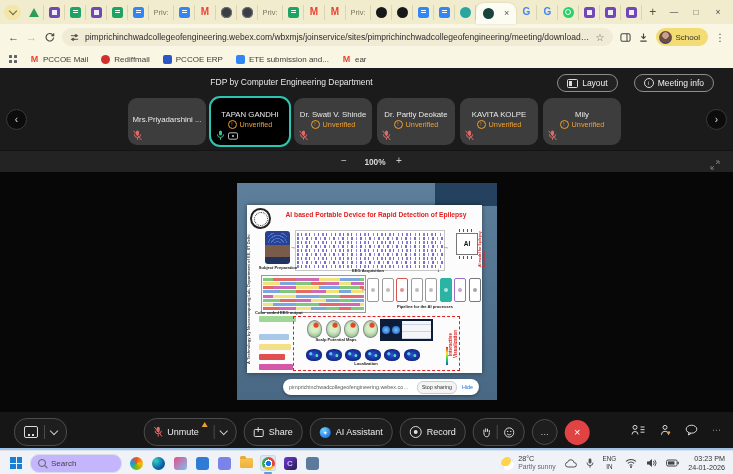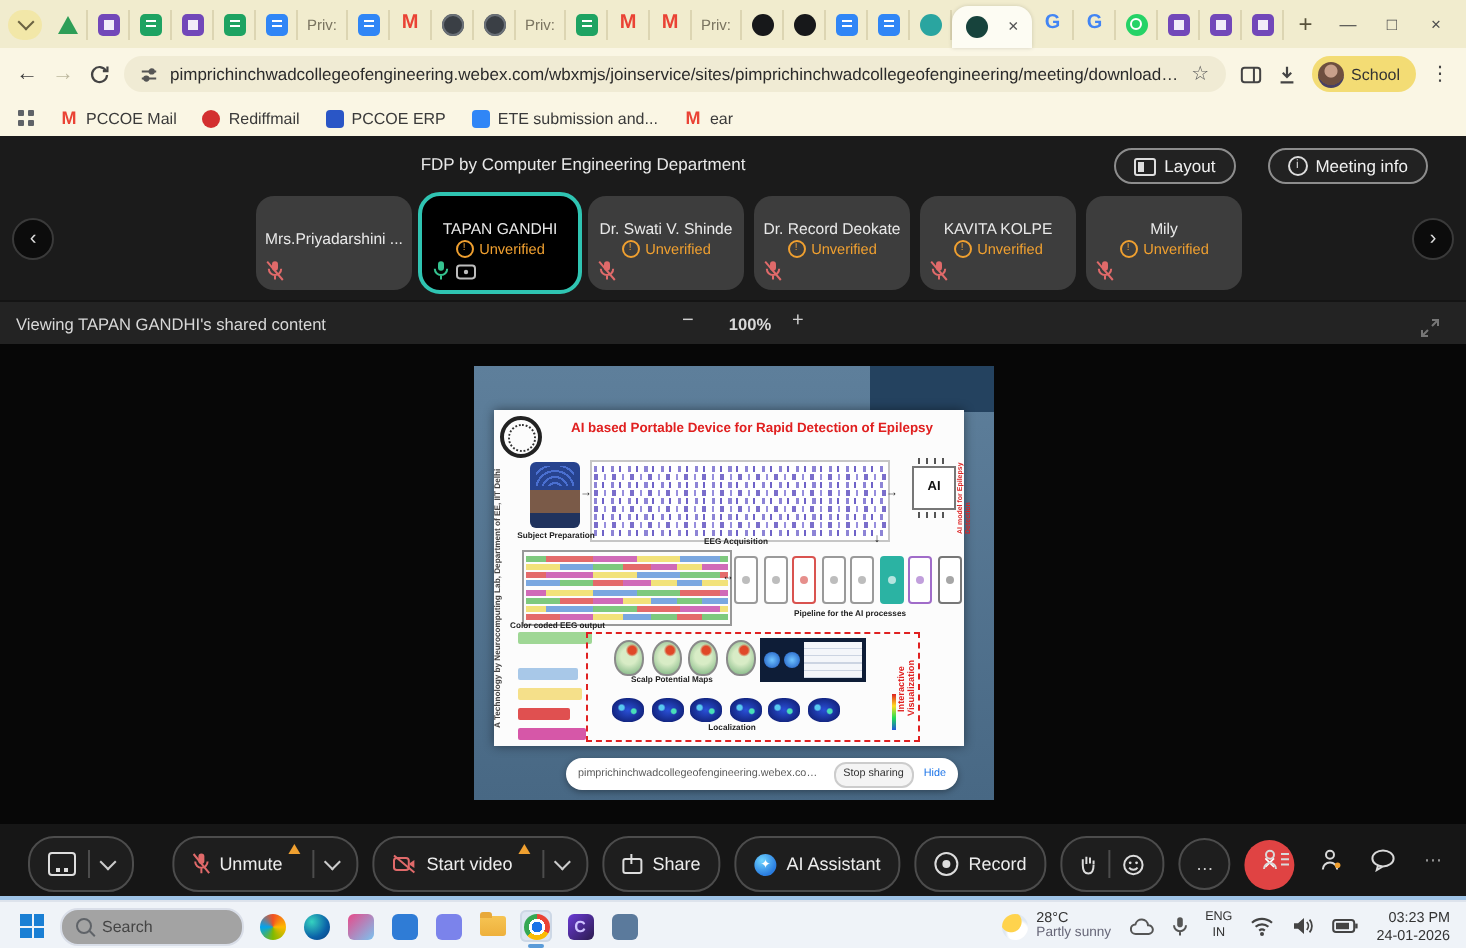--- a/index.html
+++ b/index.html
@@ -152,21 +152,21 @@
   .shr{width:10px;height:10px;position:relative}
   .shr::before{content:"";position:absolute;left:0;right:0;bottom:0;height:6.5px;border:1.2px solid #ddd;border-radius:1.5px}
   .shr::after{content:"";position:absolute;left:4px;top:0;width:1.4px;height:5px;background:#ddd}
 
   #shareline{position:absolute;top:448px;left:0;right:0;height:2px;background:#9ec3e6}
 
   
   #taskbar{position:absolute;top:450px;left:0;right:0;height:24px;background:#eff3f8;border-top:1px solid #dde3ec;display:flex;align-items:center;padding:0 6px}
   .winlogo{display:grid;grid-template-columns:5.5px 5.5px;grid-gap:1px;margin:0 8px 0 4px}
   .winlogo i{width:5.5px;height:5.5px;background:#1a7fd4}
-  .searchpill{width:76px;height:17px;border-radius:9px;background:#a3a3a3;border:1px solid #d9dee8;display:flex;align-items:center;gap:5px;padding:0 7px;font-size:8px;color:#444}
+  .searchpill{width:76px;height:17px;border-radius:9px;background:#c4b5fd;border:1px solid #d9dee8;display:flex;align-items:center;gap:5px;padding:0 7px;font-size:8px;color:#444}
   .mag{width:6px;height:6px;border:1.2px solid #5f6368;border-radius:50%;position:relative;flex:0 0 auto}
   .mag::after{content:"";position:absolute;width:3.5px;height:1.2px;background:#5f6368;transform:rotate(45deg);right:-2.8px;bottom:-1.2px}
   .tbicons{display:flex;align-items:center;gap:6px;margin-left:6px}
   .tbico{width:16px;height:16px;border-radius:3px;position:relative;display:flex;align-items:center;justify-content:center}
   .tbico.activeapp{background:#dde6f2;box-shadow:inset 0 0 0 1px #cdd8e6}
   .tbico.activeapp::after{content:"";position:absolute;bottom:-3px;left:4px;width:8px;height:2px;border-radius:1px;background:#5a9bd8}
   .i-copilot{background:conic-gradient(#f25022,#ffb900,#7fba00,#00a4ef,#f25022);border-radius:50%;width:13px;height:13px}
   .i-edge{background:radial-gradient(circle at 30% 30%,#35d2c0,#0b62a8 60%,#0a3d7c);border-radius:50%;width:13px;height:13px}
   .i-pin{background:linear-gradient(135deg,#e84a8a,#7ac3f0);border-radius:3px;width:13px;height:13px}
   .i-store{background:#2f7cd6;border-radius:3px;width:13px;height:13px}
@@ -440,21 +440,21 @@
           </div>
           <div class="ticons">
             <svg width="9" height="11" viewBox="0 0 9 11">
               <rect x="3" y="0.6" width="3" height="4.8" rx="1.5" fill="#e06a6a"></rect>
               <path d="M1.4 4.4a3.1 3.1 0 0 0 6.2 0M4.5 7.8v2" fill="none" stroke="#e06a6a" stroke-width="1"></path>
               <line x1="0.6" y1="0.8" x2="8.4" y2="10" stroke="#e06a6a" stroke-width="1"></line>
             </svg>
           </div>
         </div>
         <div class="tile">
-          <div class="tname">Dr. Record Deokate</div>
+          <div class="tname">Dr. Partly Deokate</div>
           <div class="tstatus">
             <span class="uvico">!</span>
             <span>Unverified</span>
           </div>
           <div class="ticons">
             <svg width="9" height="11" viewBox="0 0 9 11">
               <rect x="3" y="0.6" width="3" height="4.8" rx="1.5" fill="#e06a6a"></rect>
               <path d="M1.4 4.4a3.1 3.1 0 0 0 6.2 0M4.5 7.8v2" fill="none" stroke="#e06a6a" stroke-width="1"></path>
               <line x1="0.6" y1="0.8" x2="8.4" y2="10" stroke="#e06a6a" stroke-width="1"></line>
             </svg>
@@ -486,21 +486,20 @@
               <path d="M1.4 4.4a3.1 3.1 0 0 0 6.2 0M4.5 7.8v2" fill="none" stroke="#e06a6a" stroke-width="1"></path>
               <line x1="0.6" y1="0.8" x2="8.4" y2="10" stroke="#e06a6a" stroke-width="1"></line>
             </svg>
           </div>
         </div>
       </div>
     <div class="navbtn right">›</div>
   </div>
 
   <div class="viewbar">
-    <span class="viewlabel">Viewing TAPAN GANDHI's shared content</span>
     <span class="zminus">−</span>
     <span class="zlevel">100%</span>
     <span class="zplus">+</span>
     <span class="expand">
       <svg width="10" height="10" viewBox="0 0 10 10">
           <path d="M6 1h3v3M4 9H1V6M9 1 6 4M1 9l3-3" fill="none" stroke="#bbb" stroke-width="1"></path>
         </svg>
     </span>
   </div>
 
@@ -633,31 +632,20 @@
             <rect x="3" y="0.8" width="3" height="5.2" rx="1.5" fill="#e06a6a"></rect>
             <path d="M1.4 4.8a3.1 3.1 0 0 0 6.2 0M4.5 8.4v2.2" fill="none" stroke="#e06a6a" stroke-width="1"></path>
             <line x1="0.6" y1="1" x2="8.4" y2="10.6" stroke="#e06a6a" stroke-width="1"></line>
           </svg>
         <span>Unmute</span>
         <span class="warn"></span>
         <span class="vdiv"></span>
           <span class="chevw"></span>
       </div>
       <div class="ctl">
-        <svg width="12" height="10" viewBox="0 0 12 10">
-            <rect x="0.8" y="2" width="7.4" height="6" rx="1.4" fill="none" stroke="#e06a6a" stroke-width="1"></rect>
-            <path d="M8.6 4.6 11 3v4L8.6 5.4z" fill="#e06a6a"></path>
-            <line x1="0.8" y1="0.8" x2="11" y2="9.2" stroke="#e06a6a" stroke-width="1"></line>
-          </svg>
-        <span>Start video</span>
-        <span class="warn"></span>
-        <span class="vdiv"></span>
-          <span class="chevw"></span>
-      </div>
-      <div class="ctl">
         <span class="shr"></span>
         <span>Share</span>
       </div>
       <div class="ctl">
         <span class="aidot">✦</span>
         <span>AI Assistant</span>
       </div>
       <div class="ctl">
         <span class="recdot">
             <i></i>

